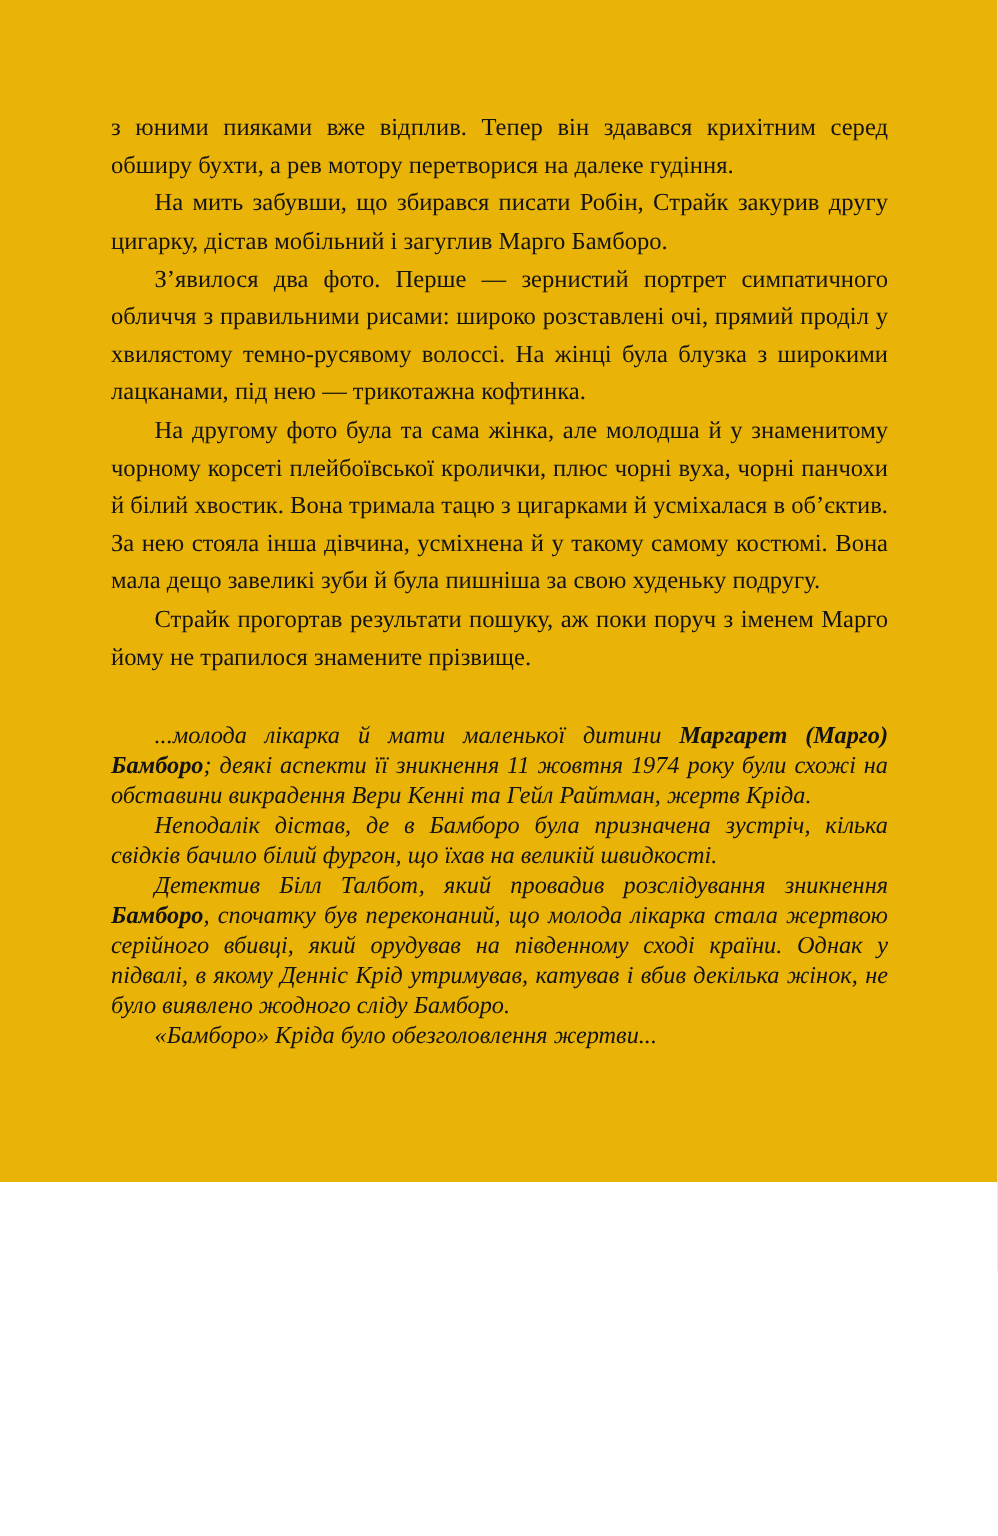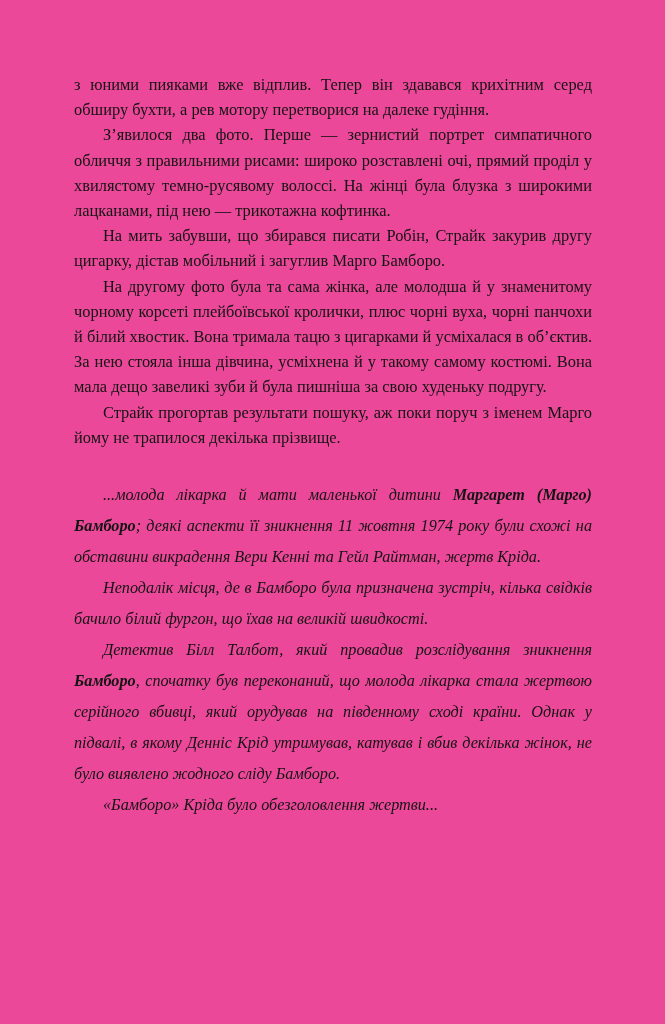--- a/index.html
+++ b/index.html
@@ -13,22 +13,22 @@
     height: 1024px;
     overflow: hidden;
     font-family: "Liberation Serif", "DejaVu Serif", serif;
     color: #111111;
     -webkit-font-smoothing: antialiased;
   }
 
   .page {
     position: relative;
     width: 665px;
-    height: 1024px;
-    background: #ec4899;
+    height: 788px;
+    background: #eab308;
     box-sizing: border-box;
   }
 
   .text-column {
     position: absolute;
     left: 74px;
     top: 72px;
     width: 518px;
   }
 
@@ -51,45 +51,45 @@
   }
 
   
   .quote-block {
     margin-top: 30px;
   }
 
   .quote-block p {
     font-style: italic;
     font-size: 16.2px;
-    line-height: 31px;
+    line-height: 20px;
     text-indent: 29px;
   }
 
   strong {
     font-weight: bold;
   }
 </style>
 </head>
 <body>
 
 <div class="page">
   <div class="text-column">
 
     <p class="body-para body-cont">з юними пияками вже відплив. Тепер він здавався крихітним серед обширу бухти, а рев мотору перетворися на далеке гудіння.</p>
 
+    <p class="body-para">На мить забувши, що збирався писати Робін, Страйк закурив другу цигарку, дістав мобільний і загуглив Марго Бамборо.</p>
+
     <p class="body-para">З’явилося два фото. Перше — зернистий портрет симпатичного обличчя з правильними рисами: широко розставлені очі, прямий проділ у хвилястому темно-русявому волоссі. На жінці була блузка з широкими лацканами, під нею — трикотажна кофтинка.</p>
-
-    <p class="body-para">На мить забувши, що збирався писати Робін, Страйк закурив другу цигарку, дістав мобільний і загуглив Марго Бамборо.</p>
 
     <p class="body-para">На другому фото була та сама жінка, але молодша й у знаменитому чорному корсеті плейбоївської кролички, плюс чорні вуха, чорні панчохи й білий хвостик. Вона тримала тацю з цигарками й усміхалася в об’єктив. За нею стояла інша дівчина, усміхнена й у такому самому костюмі. Вона мала дещо завеликі зуби й була пишніша за свою худеньку подругу.</p>
 
-    <p class="body-para">Страйк прогортав результати пошуку, аж поки поруч з іменем Марго йому не трапилося декілька прізвище.</p>
+    <p class="body-para">Страйк прогортав результати пошуку, аж поки поруч з іменем Марго йому не трапилося знамените прізвище.</p>
 
     <div class="quote-block">
       <p>...молода лікарка й мати маленької дитини <strong>Маргарет (Марго) Бамборо</strong>; деякі аспекти її зникнення 11 жовтня 1974 року були схожі на обставини викрадення Вери Кенні та Гейл Райтман, жертв Кріда.</p>
-      <p>Неподалік місця, де в Бамборо була призначена зустріч, кілька свідків бачило білий фургон, що їхав на великій швидкості.</p>
+      <p>Неподалік дістав, де в Бамборо була призначена зустріч, кілька свідків бачило білий фургон, що їхав на великій швидкості.</p>
       <p>Детектив Білл Талбот, який провадив розслідування зникнення <strong>Бамборо</strong>, спочатку був переконаний, що молода лікарка стала жертвою серійного вбивці, який орудував на південному сході країни. Однак у підвалі, в якому Денніс Крід утримував, катував і вбив декілька жінок, не було виявлено жодного сліду Бамборо.</p>
       <p>«Бамборо» Кріда було обезголовлення жертви...</p>
     </div>
 
   </div>
 </div>
 
 </body></html>

